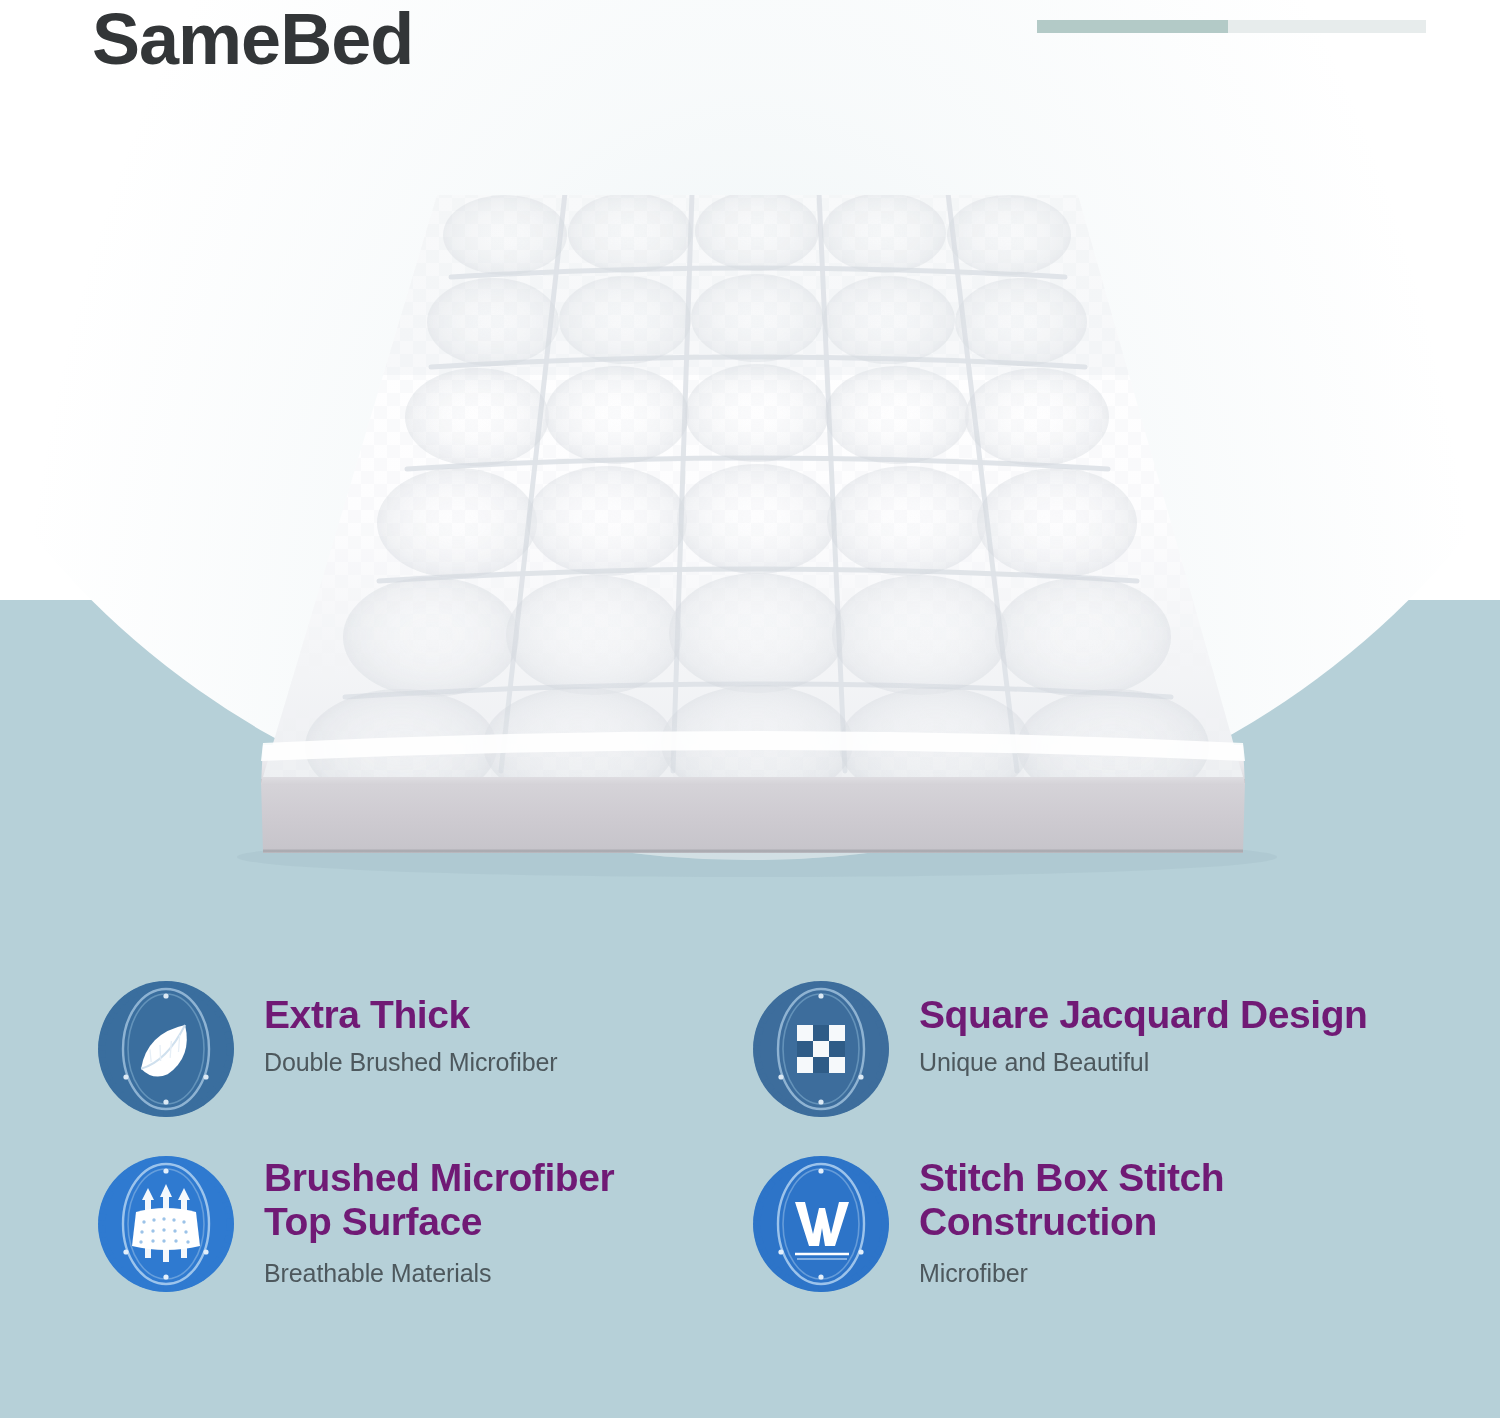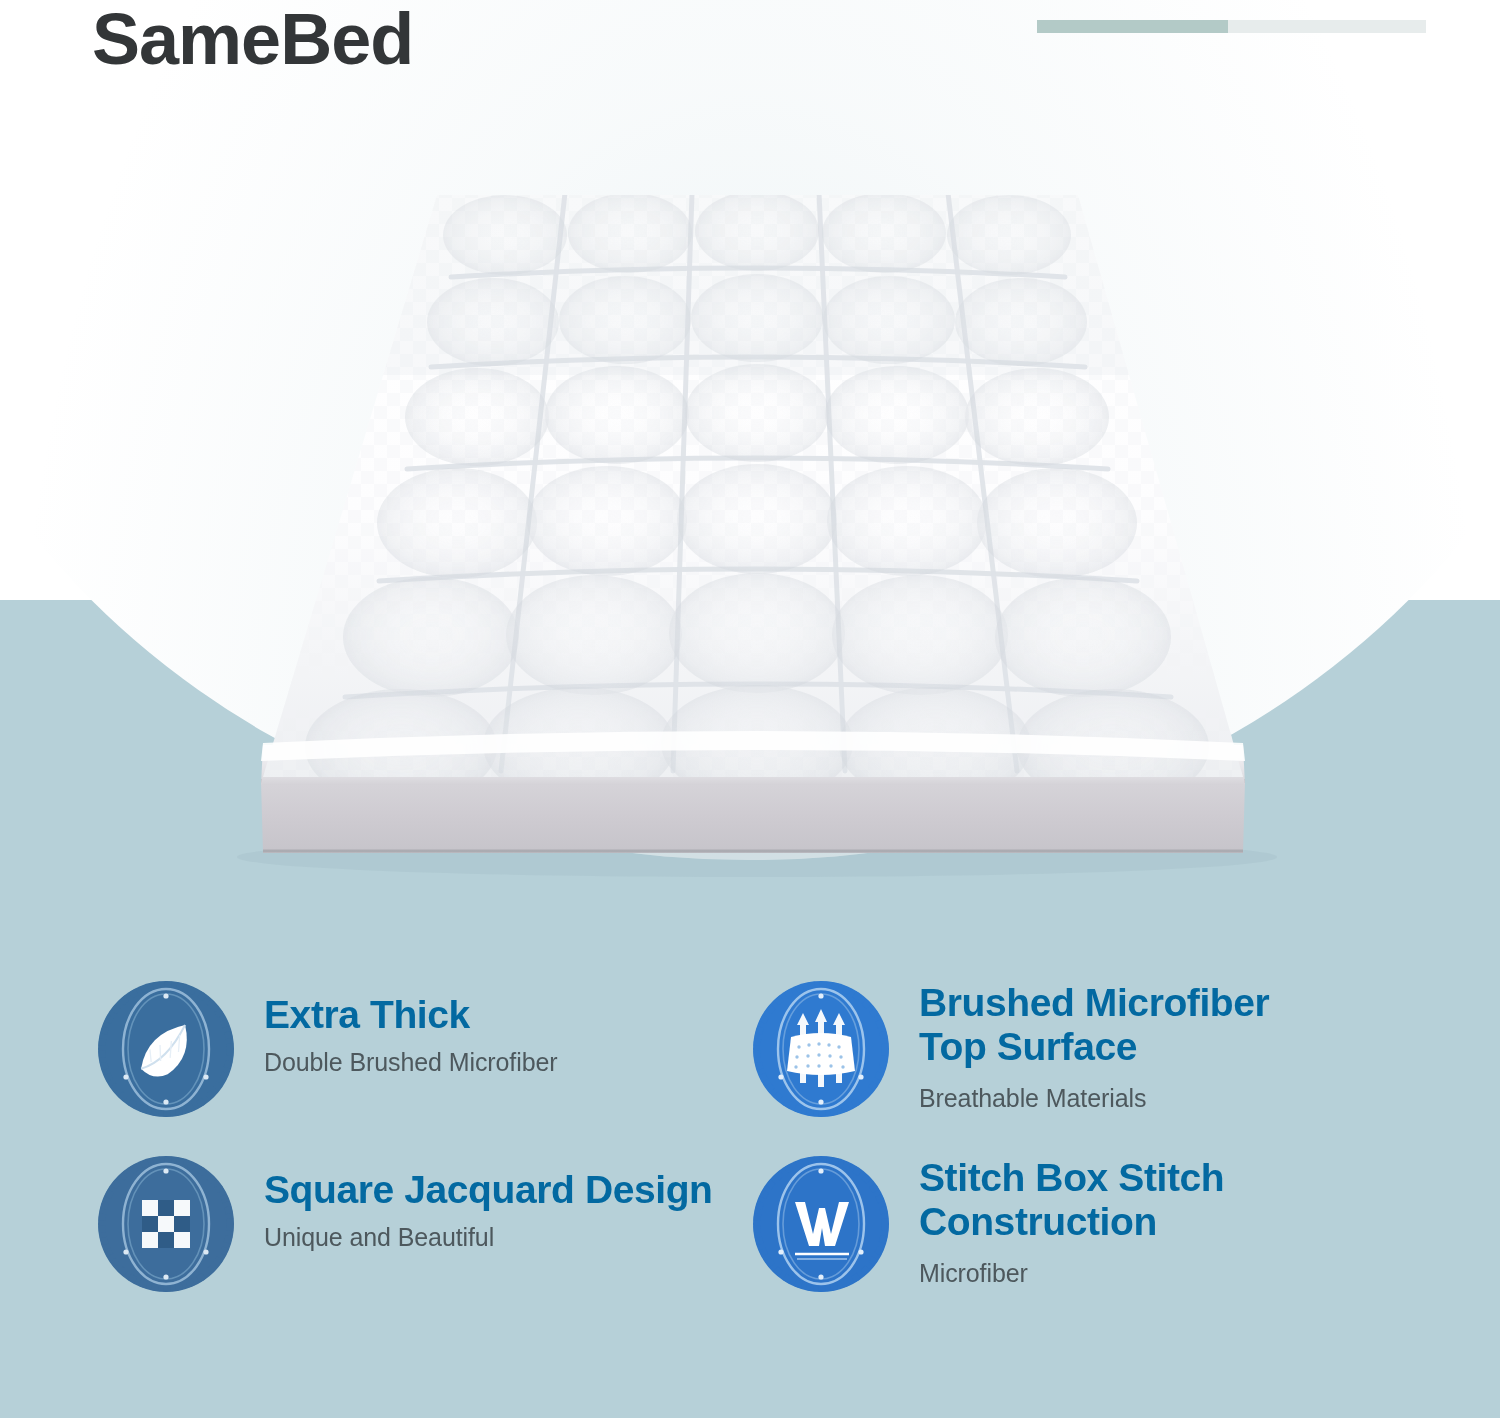--- a/index.html
+++ b/index.html
@@ -110,21 +110,21 @@
     height: 140px;
     position: relative;
     margin-top: 4px;
   }
   .badge svg { display: block; width: 140px; height: 140px; }
 
   .feat-text { padding-top: 18px; }
   .feat-title {
     font-size: 39px;
     font-weight: bold;
-    color: #0369a1;
+    color: #701a75;
     line-height: 1.12;
     letter-spacing: -0.4px;
     white-space: pre-line;
   }
   .feat-sub {
     margin-top: 11px;
     font-size: 25px;
     font-weight: normal;
     color: #4d585d;
     letter-spacing: -0.1px;
@@ -281,20 +281,47 @@
             </g>
           </g>
         </svg>
       </div>
       <div class="feat-text">
         <div class="feat-title">Extra Thick</div>
         <div class="feat-sub">Double Brushed Microfiber</div>
       </div>
     </div>
 
+    <div class="feature">
+      <div class="badge">
+        <svg viewBox="0 0 140 140">
+          <circle cx="70" cy="70" r="68" fill="#3d6d9c"></circle>
+          <circle cx="70" cy="70" r="64" fill="none" stroke="#3d6d9c" stroke-width="7" stroke-dasharray="7 5"></circle>
+          <ellipse cx="70" cy="70" rx="43" ry="60" fill="none" stroke="#9dc0dc" stroke-width="2.4" opacity="0.85"></ellipse>
+          <ellipse cx="70" cy="70" rx="38" ry="55" fill="none" stroke="#7fabcd" stroke-width="1.6" opacity="0.6"></ellipse>
+          <circle cx="70" cy="17" r="2.6" fill="#dce9f4"></circle>
+          <circle cx="70" cy="123" r="2.6" fill="#dce9f4"></circle>
+          <circle cx="30" cy="98" r="2.6" fill="#dce9f4"></circle>
+          <circle cx="110" cy="98" r="2.6" fill="#dce9f4"></circle>
+
+          <g transform="translate(46,46)">
+            <rect x="0" y="0" width="48" height="48" fill="#f6f9fb"></rect>
+            <rect x="16" y="0" width="16" height="16" fill="#2f5c87"></rect>
+            <rect x="0" y="16" width="16" height="16" fill="#2f5c87"></rect>
+            <rect x="32" y="16" width="16" height="16" fill="#2f5c87"></rect>
+            <rect x="16" y="32" width="16" height="16" fill="#2f5c87"></rect>
+          </g>
+        </svg>
+      </div>
+      <div class="feat-text">
+        <div class="feat-title">Square Jacquard Design</div>
+        <div class="feat-sub">Unique and Beautiful</div>
+      </div>
+    </div>
+
     <div class="feature row2">
       <div class="badge">
         <svg viewBox="0 0 140 140">
           <circle cx="70" cy="70" r="68" fill="#2f7ad0"></circle>
           <circle cx="70" cy="70" r="64" fill="none" stroke="#2f7ad0" stroke-width="7" stroke-dasharray="7 5"></circle>
           <ellipse cx="70" cy="70" rx="43" ry="60" fill="none" stroke="#a9ccee" stroke-width="2.4" opacity="0.9"></ellipse>
           <ellipse cx="70" cy="70" rx="38" ry="55" fill="none" stroke="#8cb8e4" stroke-width="1.6" opacity="0.6"></ellipse>
           <circle cx="70" cy="17" r="2.6" fill="#e3effb"></circle>
           <circle cx="70" cy="123" r="2.6" fill="#e3effb"></circle>
           <circle cx="30" cy="98" r="2.6" fill="#e3effb"></circle>
@@ -326,47 +353,20 @@
           </g>
         </svg>
       </div>
       <div class="feat-text">
         <div class="feat-title">Brushed Microfiber
 Top Surface</div>
         <div class="feat-sub">Breathable Materials</div>
       </div>
     </div>
 
-    <div class="feature">
-      <div class="badge">
-        <svg viewBox="0 0 140 140">
-          <circle cx="70" cy="70" r="68" fill="#3d6d9c"></circle>
-          <circle cx="70" cy="70" r="64" fill="none" stroke="#3d6d9c" stroke-width="7" stroke-dasharray="7 5"></circle>
-          <ellipse cx="70" cy="70" rx="43" ry="60" fill="none" stroke="#9dc0dc" stroke-width="2.4" opacity="0.85"></ellipse>
-          <ellipse cx="70" cy="70" rx="38" ry="55" fill="none" stroke="#7fabcd" stroke-width="1.6" opacity="0.6"></ellipse>
-          <circle cx="70" cy="17" r="2.6" fill="#dce9f4"></circle>
-          <circle cx="70" cy="123" r="2.6" fill="#dce9f4"></circle>
-          <circle cx="30" cy="98" r="2.6" fill="#dce9f4"></circle>
-          <circle cx="110" cy="98" r="2.6" fill="#dce9f4"></circle>
-
-          <g transform="translate(46,46)">
-            <rect x="0" y="0" width="48" height="48" fill="#f6f9fb"></rect>
-            <rect x="16" y="0" width="16" height="16" fill="#2f5c87"></rect>
-            <rect x="0" y="16" width="16" height="16" fill="#2f5c87"></rect>
-            <rect x="32" y="16" width="16" height="16" fill="#2f5c87"></rect>
-            <rect x="16" y="32" width="16" height="16" fill="#2f5c87"></rect>
-          </g>
-        </svg>
-      </div>
-      <div class="feat-text">
-        <div class="feat-title">Square Jacquard Design</div>
-        <div class="feat-sub">Unique and Beautiful</div>
-      </div>
-    </div>
-
     <div class="feature row2">
       <div class="badge">
         <svg viewBox="0 0 140 140">
           <circle cx="70" cy="70" r="68" fill="#2d74c8"></circle>
           <circle cx="70" cy="70" r="64" fill="none" stroke="#2d74c8" stroke-width="7" stroke-dasharray="7 5"></circle>
           <ellipse cx="70" cy="70" rx="43" ry="60" fill="none" stroke="#a9ccee" stroke-width="2.4" opacity="0.9"></ellipse>
           <ellipse cx="70" cy="70" rx="38" ry="55" fill="none" stroke="#8cb8e4" stroke-width="1.6" opacity="0.6"></ellipse>
           <circle cx="70" cy="17" r="2.6" fill="#e3effb"></circle>
           <circle cx="70" cy="123" r="2.6" fill="#e3effb"></circle>
           <circle cx="30" cy="98" r="2.6" fill="#e3effb"></circle>

